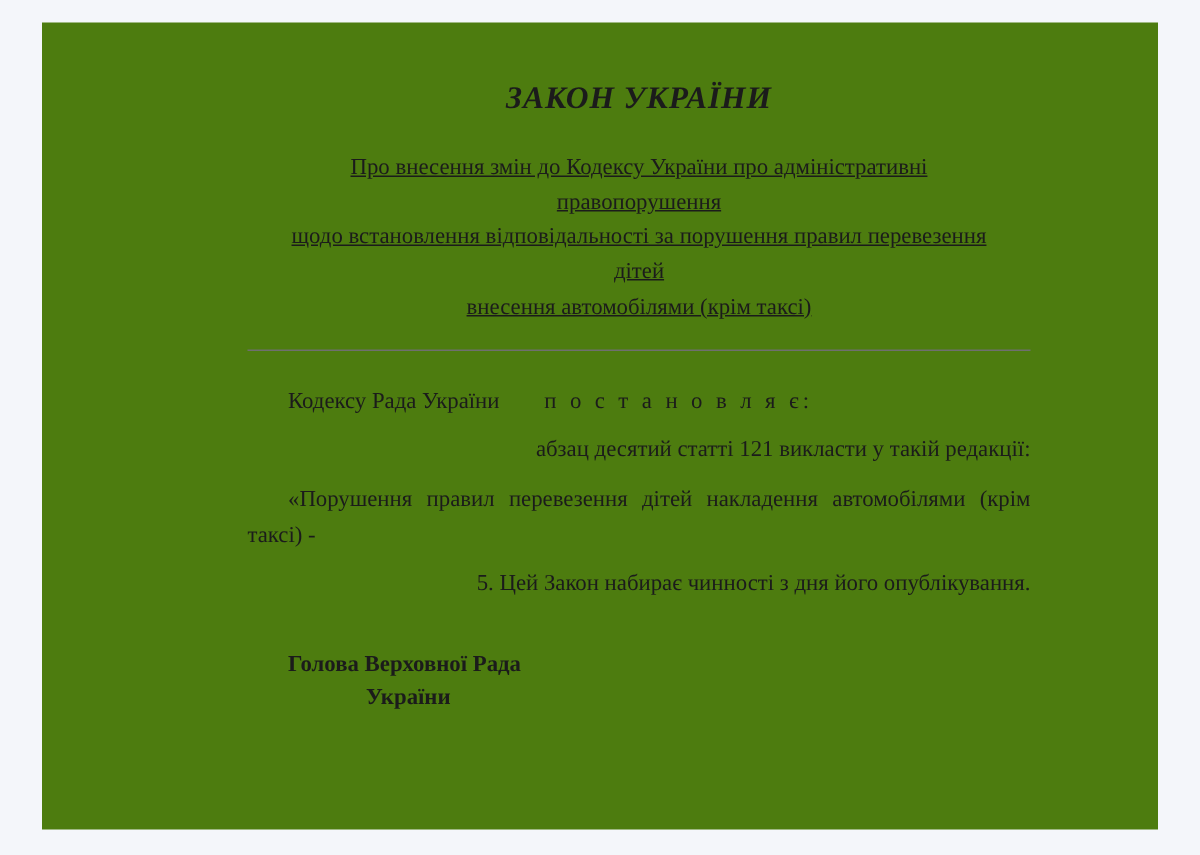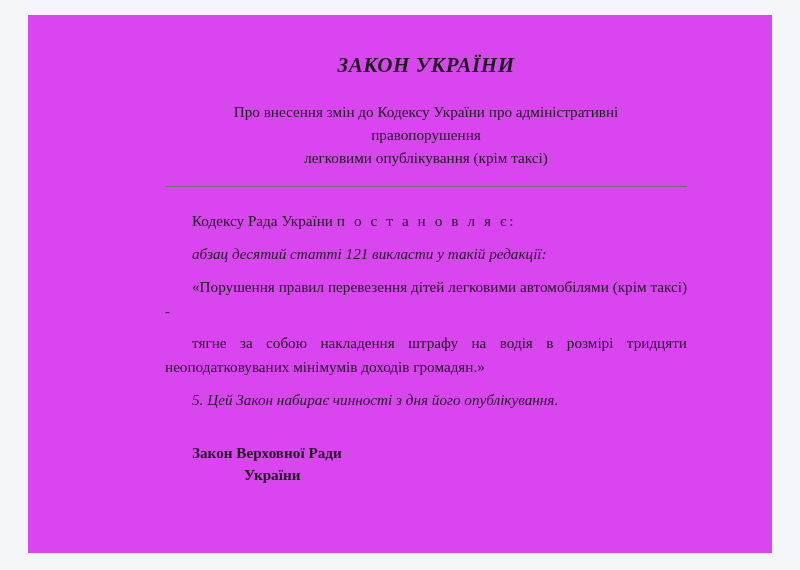--- a/index.html
+++ b/index.html
@@ -15,21 +15,21 @@
     color: #1b1b1b;
     overflow: hidden;
   }
 
   .page-sheet {
     position: absolute;
     left: 28px;
     top: 15px;
     width: 744px;
     height: 538px;
-    background: #d946ef;
+    background: #4d7c0f;
   }
 
   .doc-body {
     position: absolute;
     left: 137px;   
     top: 38px;
     width: 522px;  
   }
 
   .doc-title {
@@ -41,20 +41,21 @@
     margin: 0 0 22px 0;
     line-height: 1.2;
   }
 
   .doc-subtitle {
     text-align: center;
     font-size: 15.2px;
     line-height: 1.52;
     margin: 0 auto;
     width: 496px;
+    text-decoration: underline;
   }
 
   .rule-wrap {
     margin: 17px 0 22px 0;
   }
   .divider-rule {
     height: 0;
     border: 0;
     border-top: 1.6px solid #6f6f6f;
     margin: 0;
@@ -65,26 +66,26 @@
     font-size: 15.2px;
     line-height: 1.56;
     text-align: justify;
     text-justify: inter-word;
     margin: 0 0 9px 0;
   }
   .para.indent {
     text-indent: 27px;
   }
   .para.last-left {
-    text-align: left;
-    font-style: italic;
+    text-align: right;
   }
 
   .spaced-word {
     letter-spacing: 2.6px;
+    margin-left: 26px;
   }
 
   .signature-block {
     margin-top: 31px;
     padding-left: 27px;
     font-weight: bold;
     font-size: 15.2px;
     line-height: 1.42;
   }
   .sig-line-1 {
@@ -98,37 +99,37 @@
 </head>
 <body>
 
 <div class="page-sheet">
   <div class="doc-body">
 
     <h1 class="doc-title">ЗАКОН УКРАЇНИ</h1>
 
     <div class="doc-subtitle">
       <div>Про внесення змін до Кодексу України про адміністративні правопорушення</div>
-      <div>легковими опублікування (крім таксі)</div>
+      <div>щодо встановлення відповідальності за порушення правил перевезення дітей</div>
+      <div>внесення автомобілями (крім таксі)</div>
     </div>
 
     <div class="rule-wrap">
       <hr class="divider-rule">
     </div>
 
     <p class="para indent"><span>Кодексу Рада України </span><span class="spaced-word">п о с т а н о в л я є:</span></p>
 
 
     <p class="para indent last-left">абзац десятий статті 121 викласти у такій редакції:</p>
 
-    <p class="para indent">«Порушення правил перевезення дітей легковими автомобілями (крім таксі) -</p>
+    <p class="para indent">«Порушення правил перевезення дітей накладення автомобілями (крім таксі) -</p>
 
-    <p class="para indent">тягне за собою накладення штрафу на водія в розмірі тридцяти неоподатковуваних мінімумів доходів громадян.»</p>
 
     <p class="para indent last-left">5. Цей Закон набирає чинності з дня його опублікування.</p>
 
     <div class="signature-block">
-      <span class="sig-line-1">Закон Верховної Ради</span>
+      <span class="sig-line-1">Голова Верховної Рада</span>
       <span class="sig-line-2">України</span>
     </div>
 
   </div>
 </div>
 
 </body></html>

